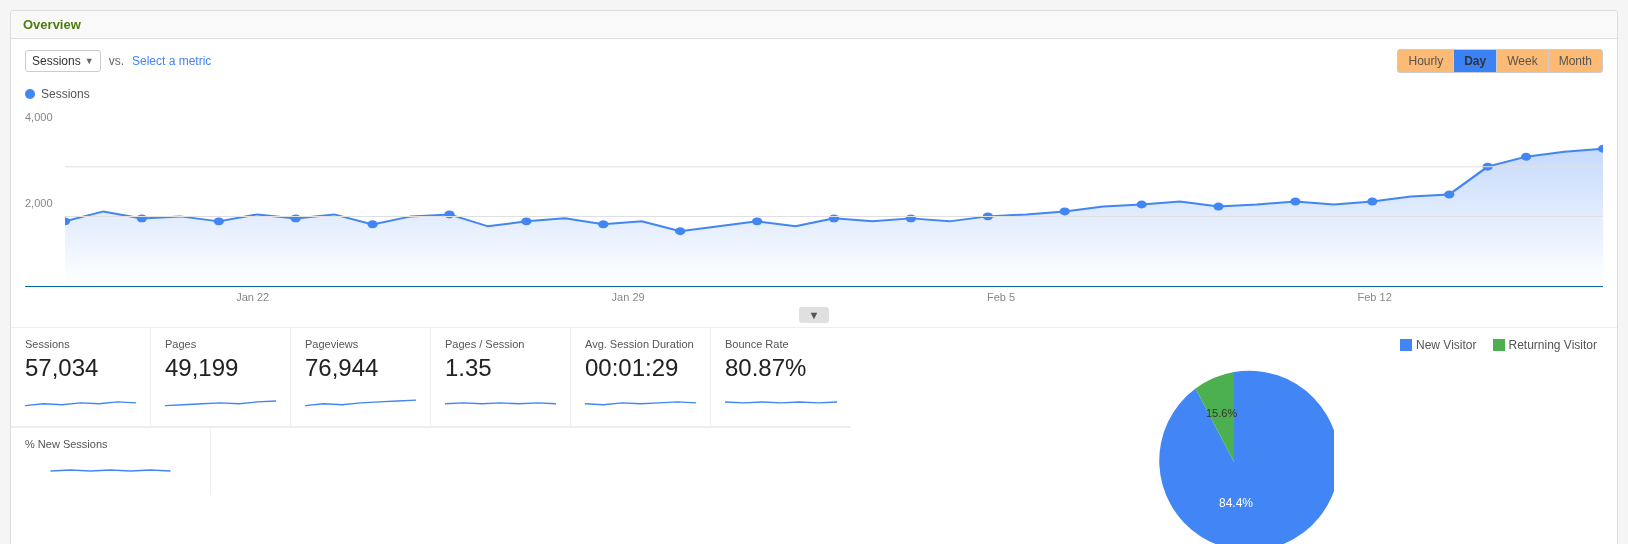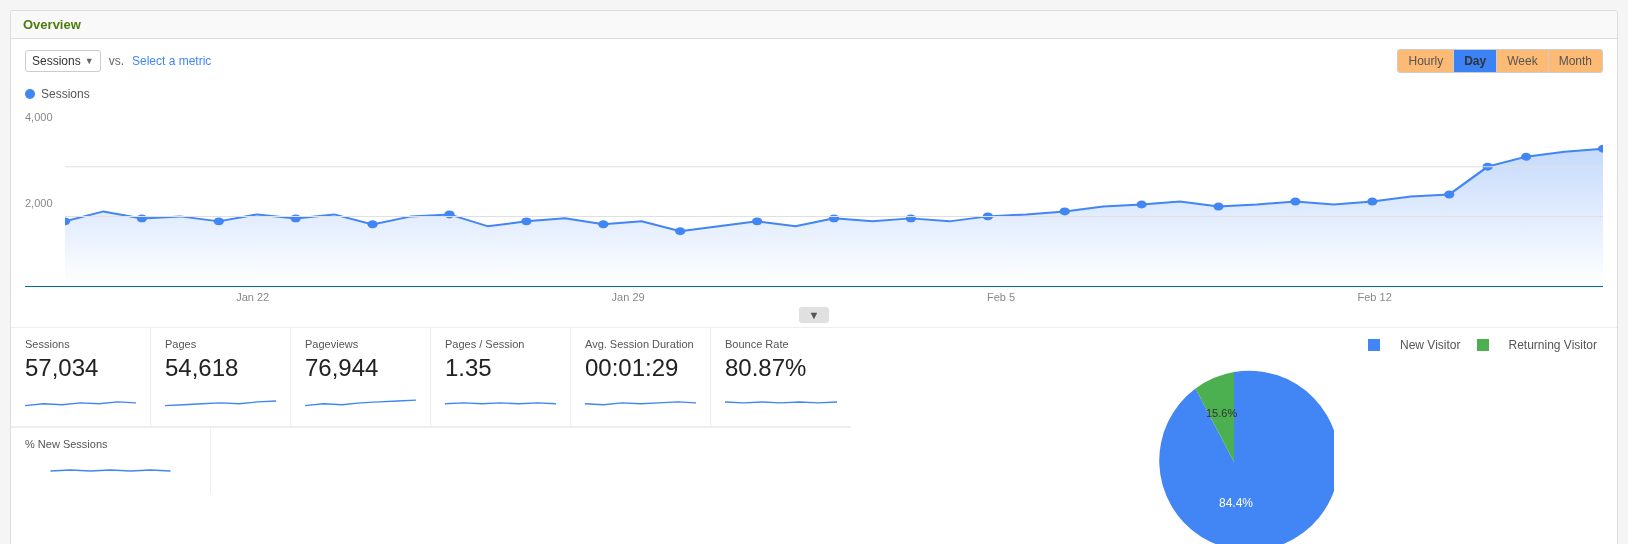--- a/index.html
+++ b/index.html
@@ -185,21 +185,21 @@
     .pie-legend {
       display: flex;
       gap: 16px;
       margin-bottom: 10px;
       align-self: flex-start;
       margin-left: auto;
     }
     .pie-legend-item {
       display: flex;
       align-items: center;
-      gap: 20px;
+      gap: 4px;
       font-size: 12px;
       color: #555;
     }
     .pie-legend-swatch {
       width: 12px;
       height: 12px;
     }
     .pie-wrapper {
       position: relative;
     }
@@ -306,21 +306,21 @@
           <div class="metric-title">Sessions</div>
           <div class="metric-value">57,034</div>
           <div class="sparkline-container">
             <svg width="100%" height="30" viewBox="0 0 120 30">
               <polyline points="0,20 20,18 40,19 60,17 80,18 100,16 120,17" fill="none" stroke="#4285f4" stroke-width="1.5"></polyline>
             </svg>
           </div>
         </div>
         <div class="metric-card">
           <div class="metric-title">Pages</div>
-          <div class="metric-value">54,618</div>
+          <div class="metric-value">49,199</div>
           <div class="sparkline-container">
             <svg width="100%" height="30" viewBox="0 0 120 30">
               <polyline points="0,20 20,19 40,18 60,17 80,18 100,16 120,15" fill="none" stroke="#4285f4" stroke-width="1.5"></polyline>
             </svg>
           </div>
         </div>
         <div class="metric-card">
           <div class="metric-title">Pageviews</div>
           <div class="metric-value">76,944</div>
           <div class="sparkline-container">

